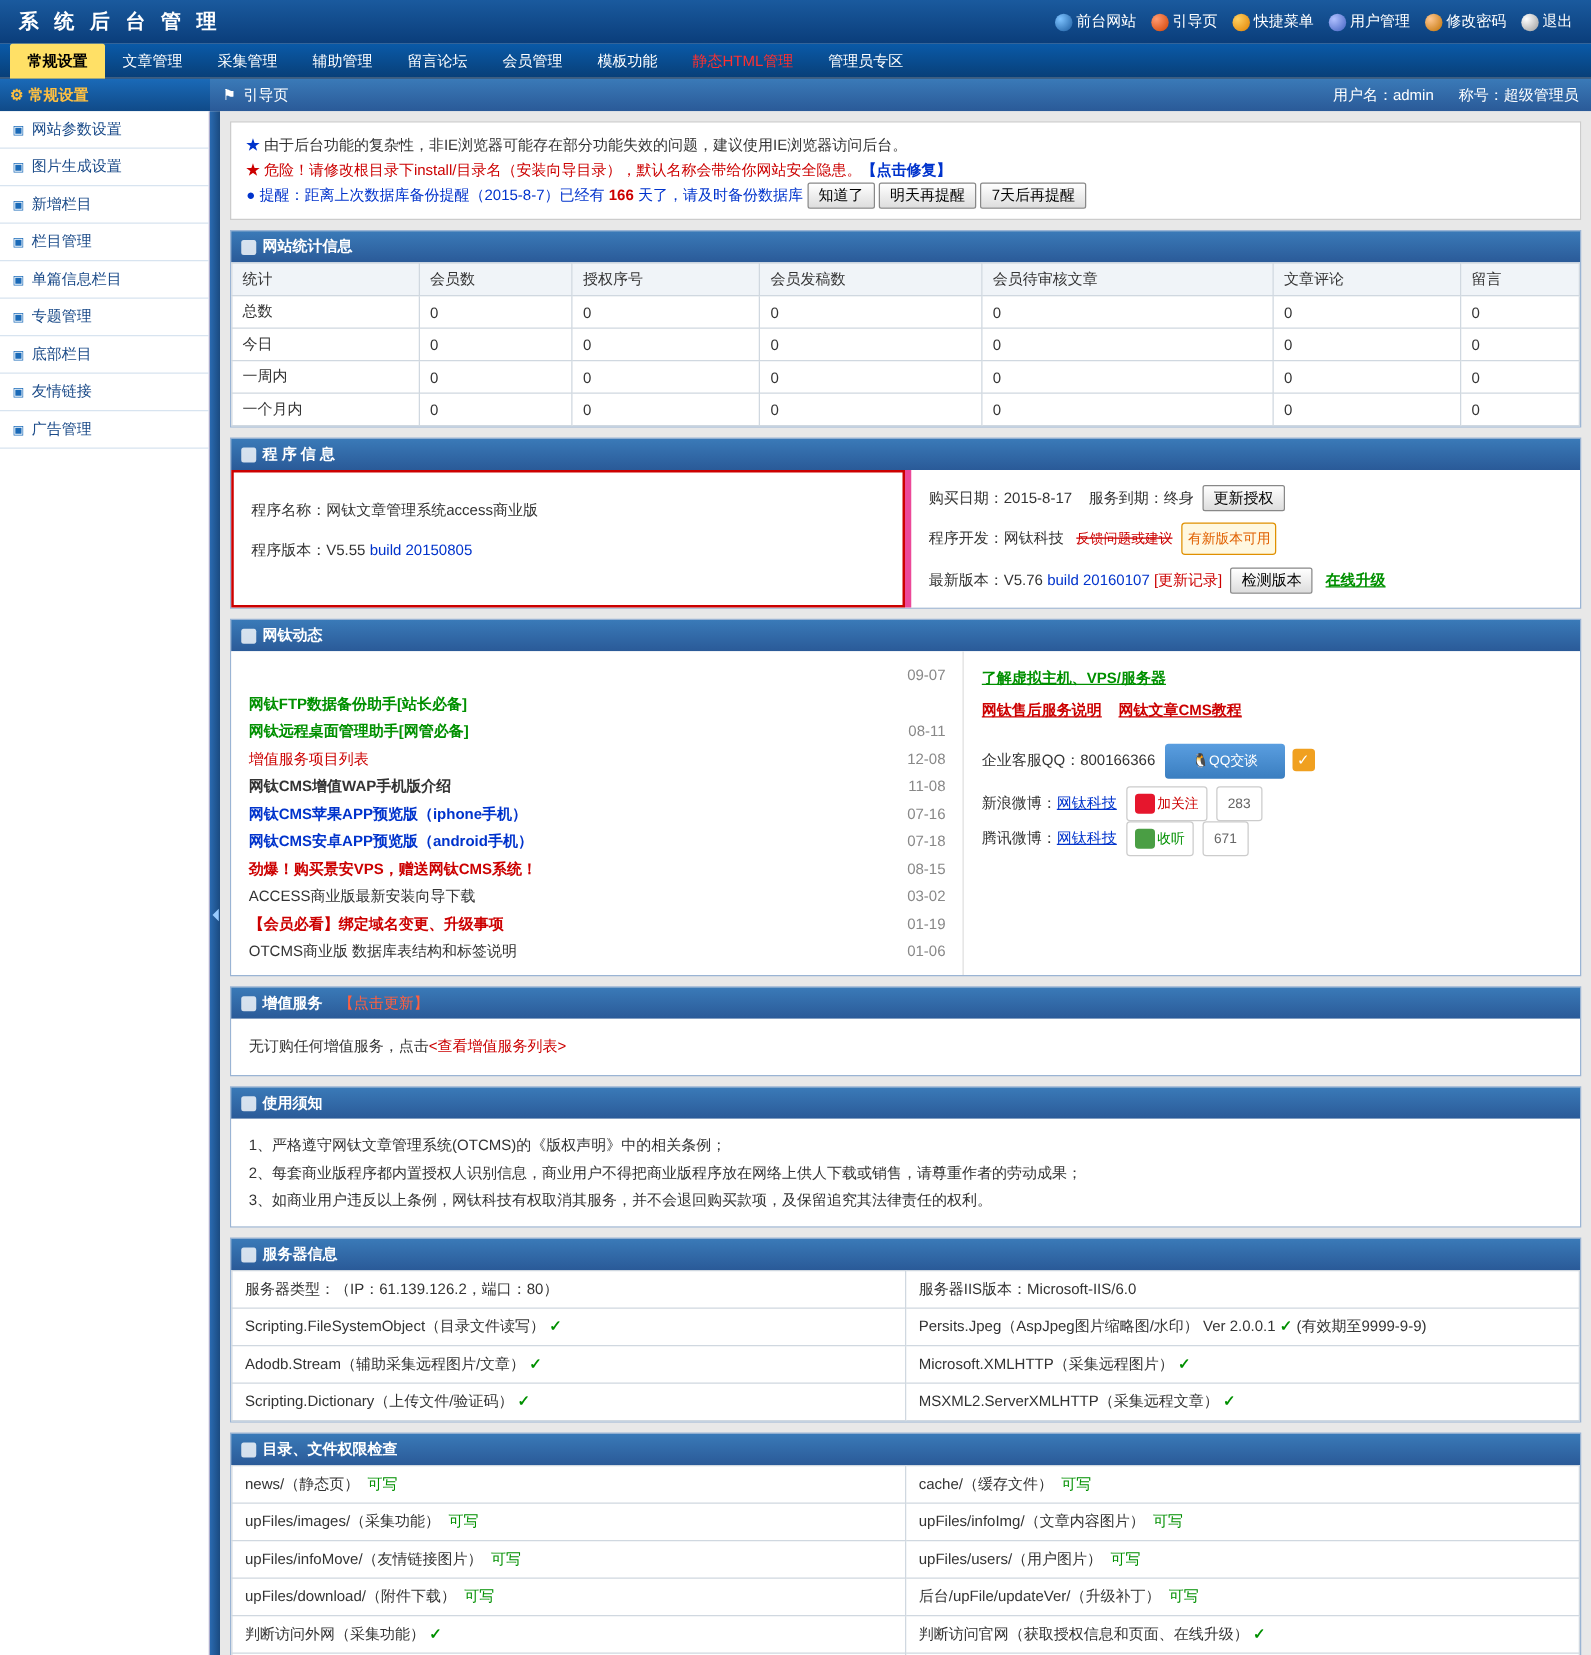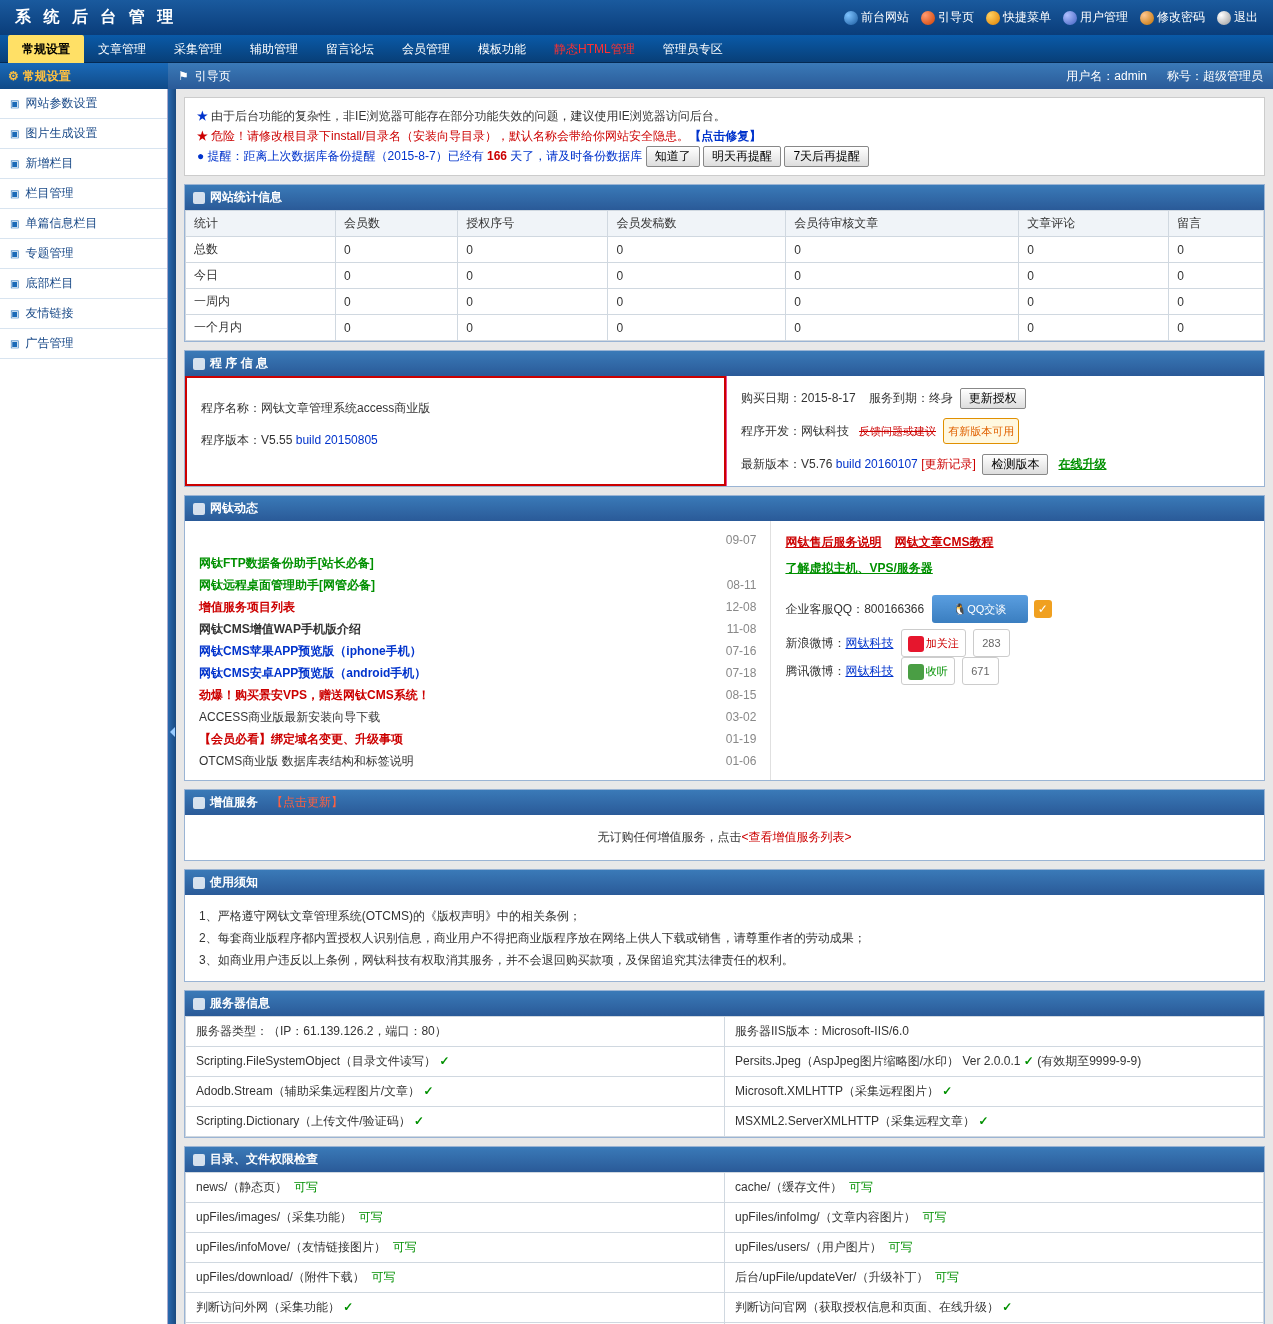--- a/index.html
+++ b/index.html
@@ -39,38 +39,38 @@
 .panel-hd{background:linear-gradient(#3a7ab8,#2a5a98);color:#fff;padding:4px 8px;font-weight:bold;display:flex;align-items:center;gap:5px}
 .panel-hd .picon{display:inline-block;width:12px;height:12px;background:#fff;border-radius:2px;opacity:0.8}
 .panel-hd .extra{color:#ff6040;margin-left:8px;font-weight:normal}
 .panel-bd{background:#fff}
 .stat-table{width:100%;border-collapse:collapse}
 .stat-table th,.stat-table td{border:1px solid #d0d8e0;padding:4px 8px;text-align:left}
 .stat-table th{background:#f0f4f8;font-weight:normal}
 .red-box{border:2px solid #cc0000;display:inline-block}
 .info-row{display:flex}
 .info-left,.info-right{flex:1;padding:10px 14px;line-height:24px}
-.info-right{border-left:1px solid #ec4899}
+.info-right{border-left:5px solid #ec4899}
 .blue{color:#0033cc}
 .red{color:#cc0000}
 .green{color:#009000}
 .small-bubble{position:relative;display:inline-block;border:1px solid #e09000;background:#fff8e0;color:#e06000;font-size:11px;padding:0 4px;border-radius:3px;margin-left:4px}
 .news-list{padding:8px 14px}
 .news-item{display:flex;justify-content:space-between;line-height:22px}
 .news-date{color:#888;width:60px;text-align:right}
 .contact-box{border-left:1px solid #e0e0e0;padding:8px 14px;line-height:26px}
 .contact-row{display:flex}
 .qq-btn{display:inline-block;background:linear-gradient(#5a9ee0,#3a7ec0);color:#fff;padding:1px 22px;border-radius:3px;font-size:11px;margin-left:4px}
 .qq-btn-check{display:inline-block;width:18px;height:18px;background:#f0a020;border-radius:3px;color:#fff;text-align:center;line-height:18px;margin-left:2px}
 .weibo-icon{display:inline-block;width:16px;height:16px;border-radius:3px;margin-right:2px;vertical-align:middle}
 .weibo-sina{background:#e6162d}
 .weibo-tx{background:#4a9e44}
 .follow-btn{display:inline-block;border:1px solid #ccc;padding:0 6px;border-radius:3px;font-size:11px;background:#fff;margin-left:4px}
 .follow-count{display:inline-block;border:1px solid #ccc;padding:0 8px;border-radius:3px;font-size:11px;background:#fff;margin-left:4px;color:#666}
-.notice-text{text-align:center;padding:14px}
+.notice-text{padding:14px}
 .usage-list{padding:10px 14px;line-height:22px}
 .server-table{width:100%;border-collapse:collapse}
 .server-table td{border:1px solid #d0d8e0;padding:6px 10px}
 .check{color:#009000;font-weight:bold}
 </style>
 </head>
 <body>
 
 <div class="header">
   <h1>系 统 后 台 管 理</h1>
@@ -293,21 +293,21 @@
         <div class="news-list" id="news-list" style="flex:1.2">
             <div class="news-item">
               <a class="green" style="font-weight:bold;margin-top:23px;">网钛FTP数据备份助手[站长必备]</a>
               <span class="news-date red">09-07</span>
             </div>
             <div class="news-item">
               <a class="green" style="font-weight:bold;">网钛远程桌面管理助手[网管必备]</a>
               <span class="news-date red">08-11</span>
             </div>
             <div class="news-item">
-              <a class="red" style="font-weight:bold;">增值服务项目列表</a>
+              <a class="red" style="font-weight:normal;">增值服务项目列表</a>
               <span class="news-date red">12-08</span>
             </div>
             <div class="news-item">
               <a class="" style="font-weight:bold;">网钛CMS增值WAP手机版介绍</a>
               <span class="news-date red">11-08</span>
             </div>
             <div class="news-item">
               <a class="blue" style="font-weight:bold;">网钛CMS苹果APP预览版（iphone手机）</a>
               <span class="news-date red">07-16</span>
             </div>
@@ -326,25 +326,25 @@
             <div class="news-item">
               <a class="red" style="font-weight:bold;">【会员必看】绑定域名变更、升级事项</a>
               <span class="news-date red">01-19</span>
             </div>
             <div class="news-item">
               <a class="" style="">OTCMS商业版 数据库表结构和标签说明</a>
               <span class="news-date red">01-06</span>
             </div>
           </div>
         <div class="contact-box" style="flex:1">
+          <div><a class="green" style="font-weight:bold;text-decoration:underline">了解虚拟主机、VPS/服务器</a></div>
           <div>
             <a class="red" style="font-weight:bold;text-decoration:underline">网钛售后服务说明</a>&nbsp;&nbsp;&nbsp;
             <a class="red" style="font-weight:bold;text-decoration:underline">网钛文章CMS教程</a>
           </div>
-          <div><a class="green" style="font-weight:bold;text-decoration:underline">了解虚拟主机、VPS/服务器</a></div>
           <div style="margin-top:14px">
             <span>企业客服QQ：</span><span>800166366</span>
             <span class="qq-btn">🐧<span>QQ交谈</span></span>
             <span class="qq-btn-check">✓</span>
           </div>
           <div style="margin-top:6px">
             <span>新浪微博：</span><a class="blue" style="text-decoration:underline">网钛科技</a>
             <span class="follow-btn"><span class="weibo-icon weibo-sina"></span><span class="red">加关注</span></span>
             <span class="follow-count">283</span>
           </div>

